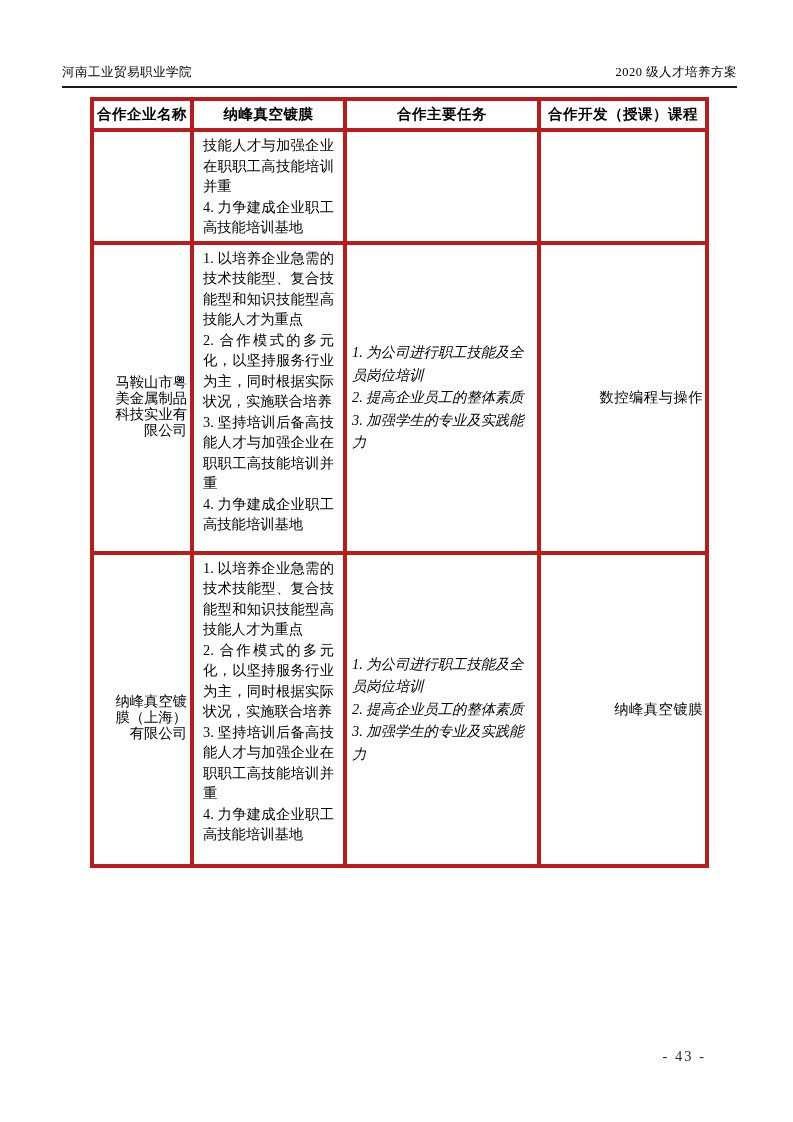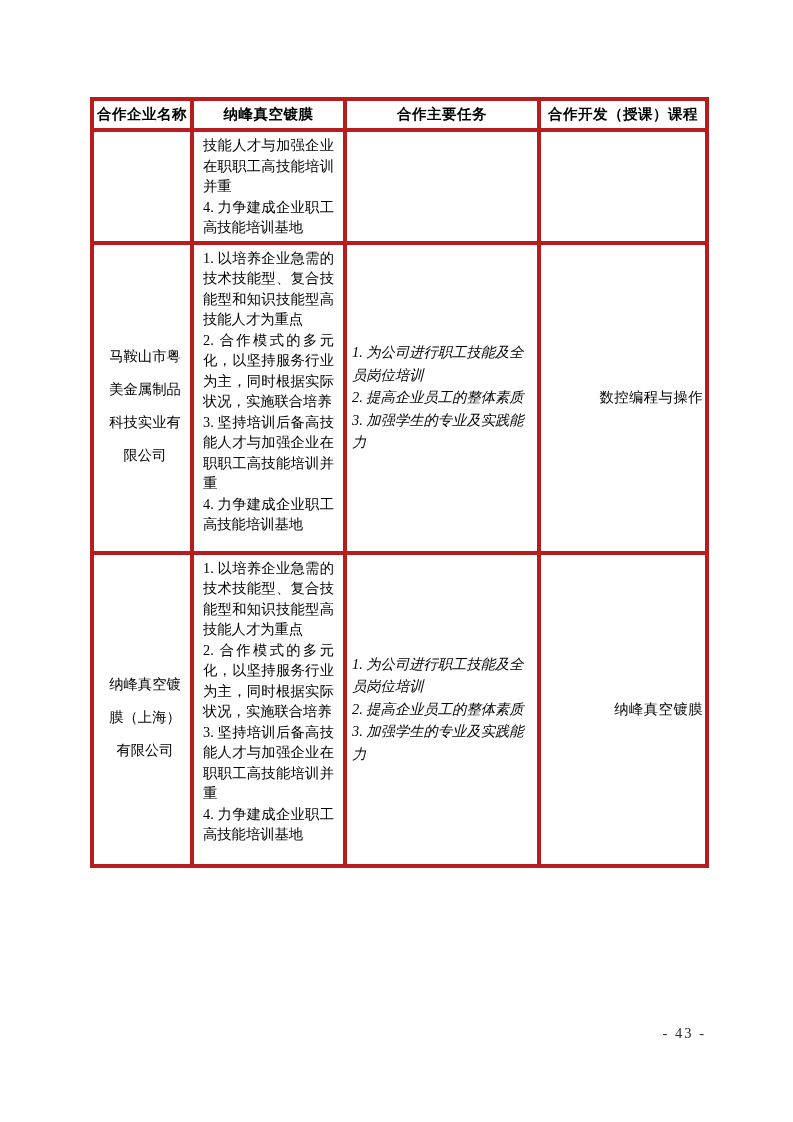--- a/index.html
+++ b/index.html
@@ -45,23 +45,23 @@
     font-size: 14.5px;
     text-align: center;
     vertical-align: middle;
     letter-spacing: 0.5px;
   }
   .doc-table tbody tr:nth-child(1) { height: 104px; }
   .doc-table tbody tr:nth-child(2) { height: 310px; }
   .doc-table tbody tr:nth-child(3) { height: 313px; }
   td.company-cell {
     vertical-align: middle;
-    text-align: center;
+    text-align: right;
     padding: 18px 3px 2px 9px;
-    line-height: 33px;
+    line-height: 16px;
   }
   td.goals-cell {
     vertical-align: top;
     padding: 3px 9px;
     line-height: 20.5px;
   }
   td.goals-cell p {
     margin: 0;
     text-align: justify;
     text-justify: inter-character;
@@ -74,32 +74,36 @@
   }
   td.tasks-cell p { margin: 0; text-align: left; }
   td.course-cell {
     vertical-align: middle;
     text-align: right;
     padding: 2px;
     letter-spacing: 0.5px;
   }
   .page-number {
     position: absolute;
-    top: 1025px;
+    top: 1048px;
     right: 87px;
     font-size: 14.5px;
     color: #2b2b2b;
     letter-spacing: 2px;
   }
 </style>
 </head>
 <body>
 
 <div class="page">
 
+  <header class="doc-header">
+    <span>河南工业贸易职业学院</span>
+    <span>2020 级人才培养方案</span>
+  </header>
 
   <table class="doc-table">
     <colgroup>
       <col style="width:100px">
       <col style="width:153px">
       <col style="width:194px">
       <col style="width:168px">
     </colgroup>
     <thead>
       <tr id="thead-row">

